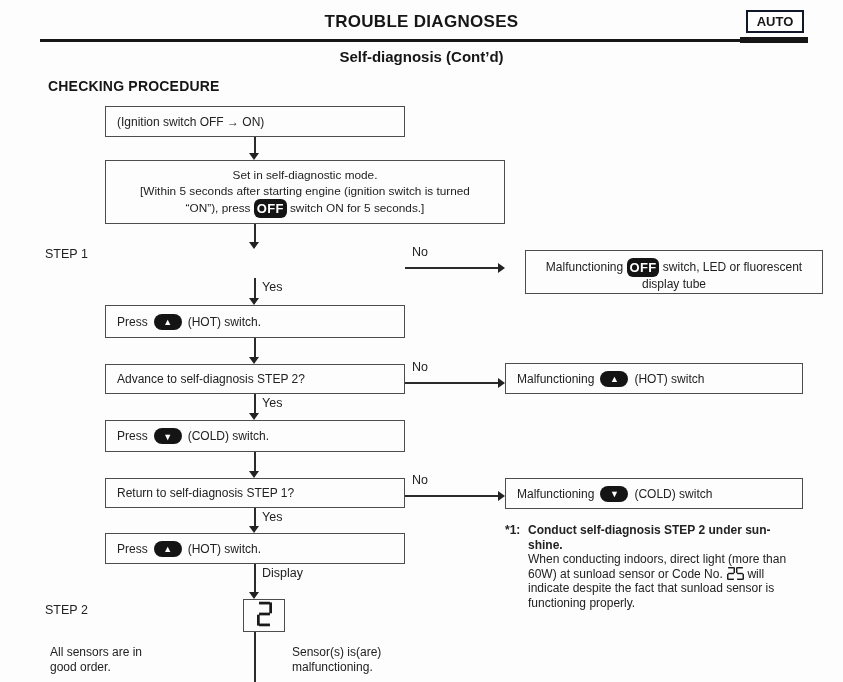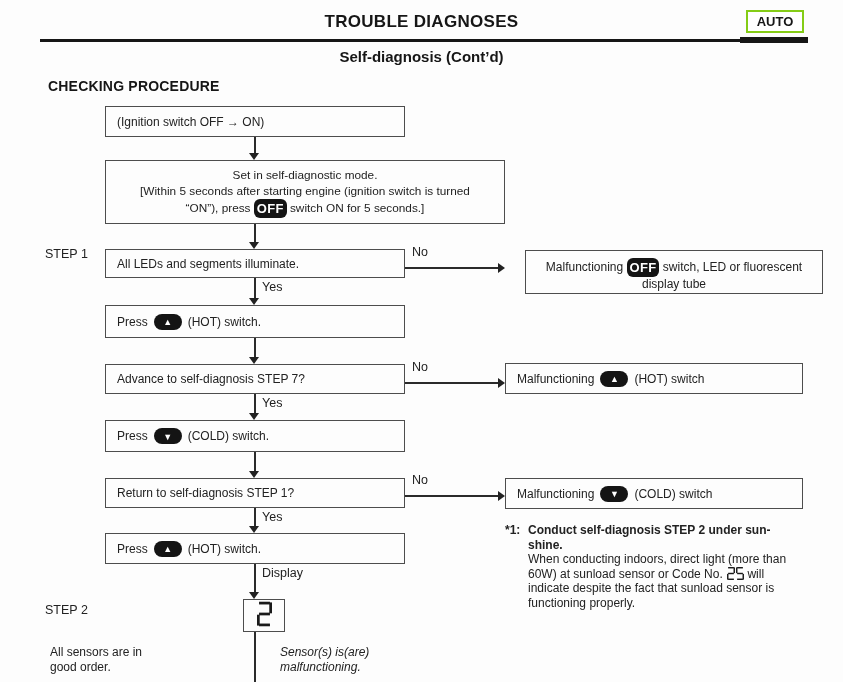--- a/index.html
+++ b/index.html
@@ -6,21 +6,21 @@
   html,body { background:#e8e8e8; }
   #page {
     position:relative; width:843px; height:682px; margin:0 auto;
     background:#fdfdfd; overflow:hidden;
     font-family:"Liberation Sans","DejaVu Sans",sans-serif; color:#252525;
   }
   
   .title { position:absolute; left:0; right:0; top:12px; text-align:center;
            font-size:17px; font-weight:bold; letter-spacing:.3px; color:#161616; }
   .auto-badge { position:absolute; left:746px; top:10px; width:58px; height:23px;
-           border:2px solid #84cc16; background:#fff; display:flex; align-items:center;
+           border:2px solid #0f172a; background:#fff; display:flex; align-items:center;
            justify-content:center; font-size:13px; font-weight:bold; color:#161616; }
   .rule-main { position:absolute; left:40px; top:39px; width:768px; height:3px; background:#161616; }
   .rule-auto { position:absolute; left:740px; top:37px; width:68px; height:6px; background:#161616; }
   .subtitle { position:absolute; left:0; right:0; top:48px; text-align:center;
            font-size:15px; font-weight:bold; color:#161616; }
   .section-heading { position:absolute; left:48px; top:78px; font-size:14px;
            font-weight:bold; letter-spacing:.2px; color:#161616; }
   
   .box { position:absolute; border:1.5px solid #4d4d4d; background:#fdfdfd;
          font-size:12px; color:#222; }
@@ -80,34 +80,31 @@
   <div class="box box-block" style="left:105px; top:160px; width:400px; height:64px; font-size:11.8px;">
     <div>Set in self-diagnostic mode.</div>
     <div>[Within 5 seconds after starting engine (ignition switch is turned</div>
     <div>
       <span>“ON”), press</span>
       <span class="badge-off">OFF</span>
       <span>switch ON for 5 seconds.]</span>
     </div>
   </div>
 
-  <div class="box box-row" style="left:105px; top:249px; width:300px; height:29px;">
-    <span>All LEDs and segments illuminate.</span>
-  </div>
 
   <div class="box box-row" style="left:105px; top:305px; width:300px; height:33px;">
     <span>Press</span>
     <span class="badge-dir">
         <span>▲</span>
       </span>
     <span>(HOT) switch.</span>
   </div>
 
   <div class="box box-row" style="left:105px; top:364px; width:300px; height:30px;">
-    <span>Advance to self-diagnosis STEP 7?</span>
+    <span>Advance to self-diagnosis STEP 2?</span>
   </div>
 
   <div class="box box-row" style="left:105px; top:420px; width:300px; height:32px;">
     <span>Press</span>
     <span class="badge-dir">
         <span>▼</span>
       </span>
     <span>(COLD) switch.</span>
   </div>
 
@@ -219,18 +216,18 @@
       <span>will</span>
     </div>
     <div>indicate despite the fact that sunload sensor is</div>
     <div>functioning properly.</div>
   </div>
 
   <div class="outcome" style="left:50px; top:645px;">
     <div>All sensors are in</div>
     <div>good order.</div>
   </div>
-  <div class="outcome" style="left:280px; top:645px;font-style:italic;">
+  <div class="outcome" style="left:292px; top:645px;">
     <div>Sensor(s) is(are)</div>
     <div>malfunctioning.</div>
   </div>
 
 </div>
 
 </body></html>

